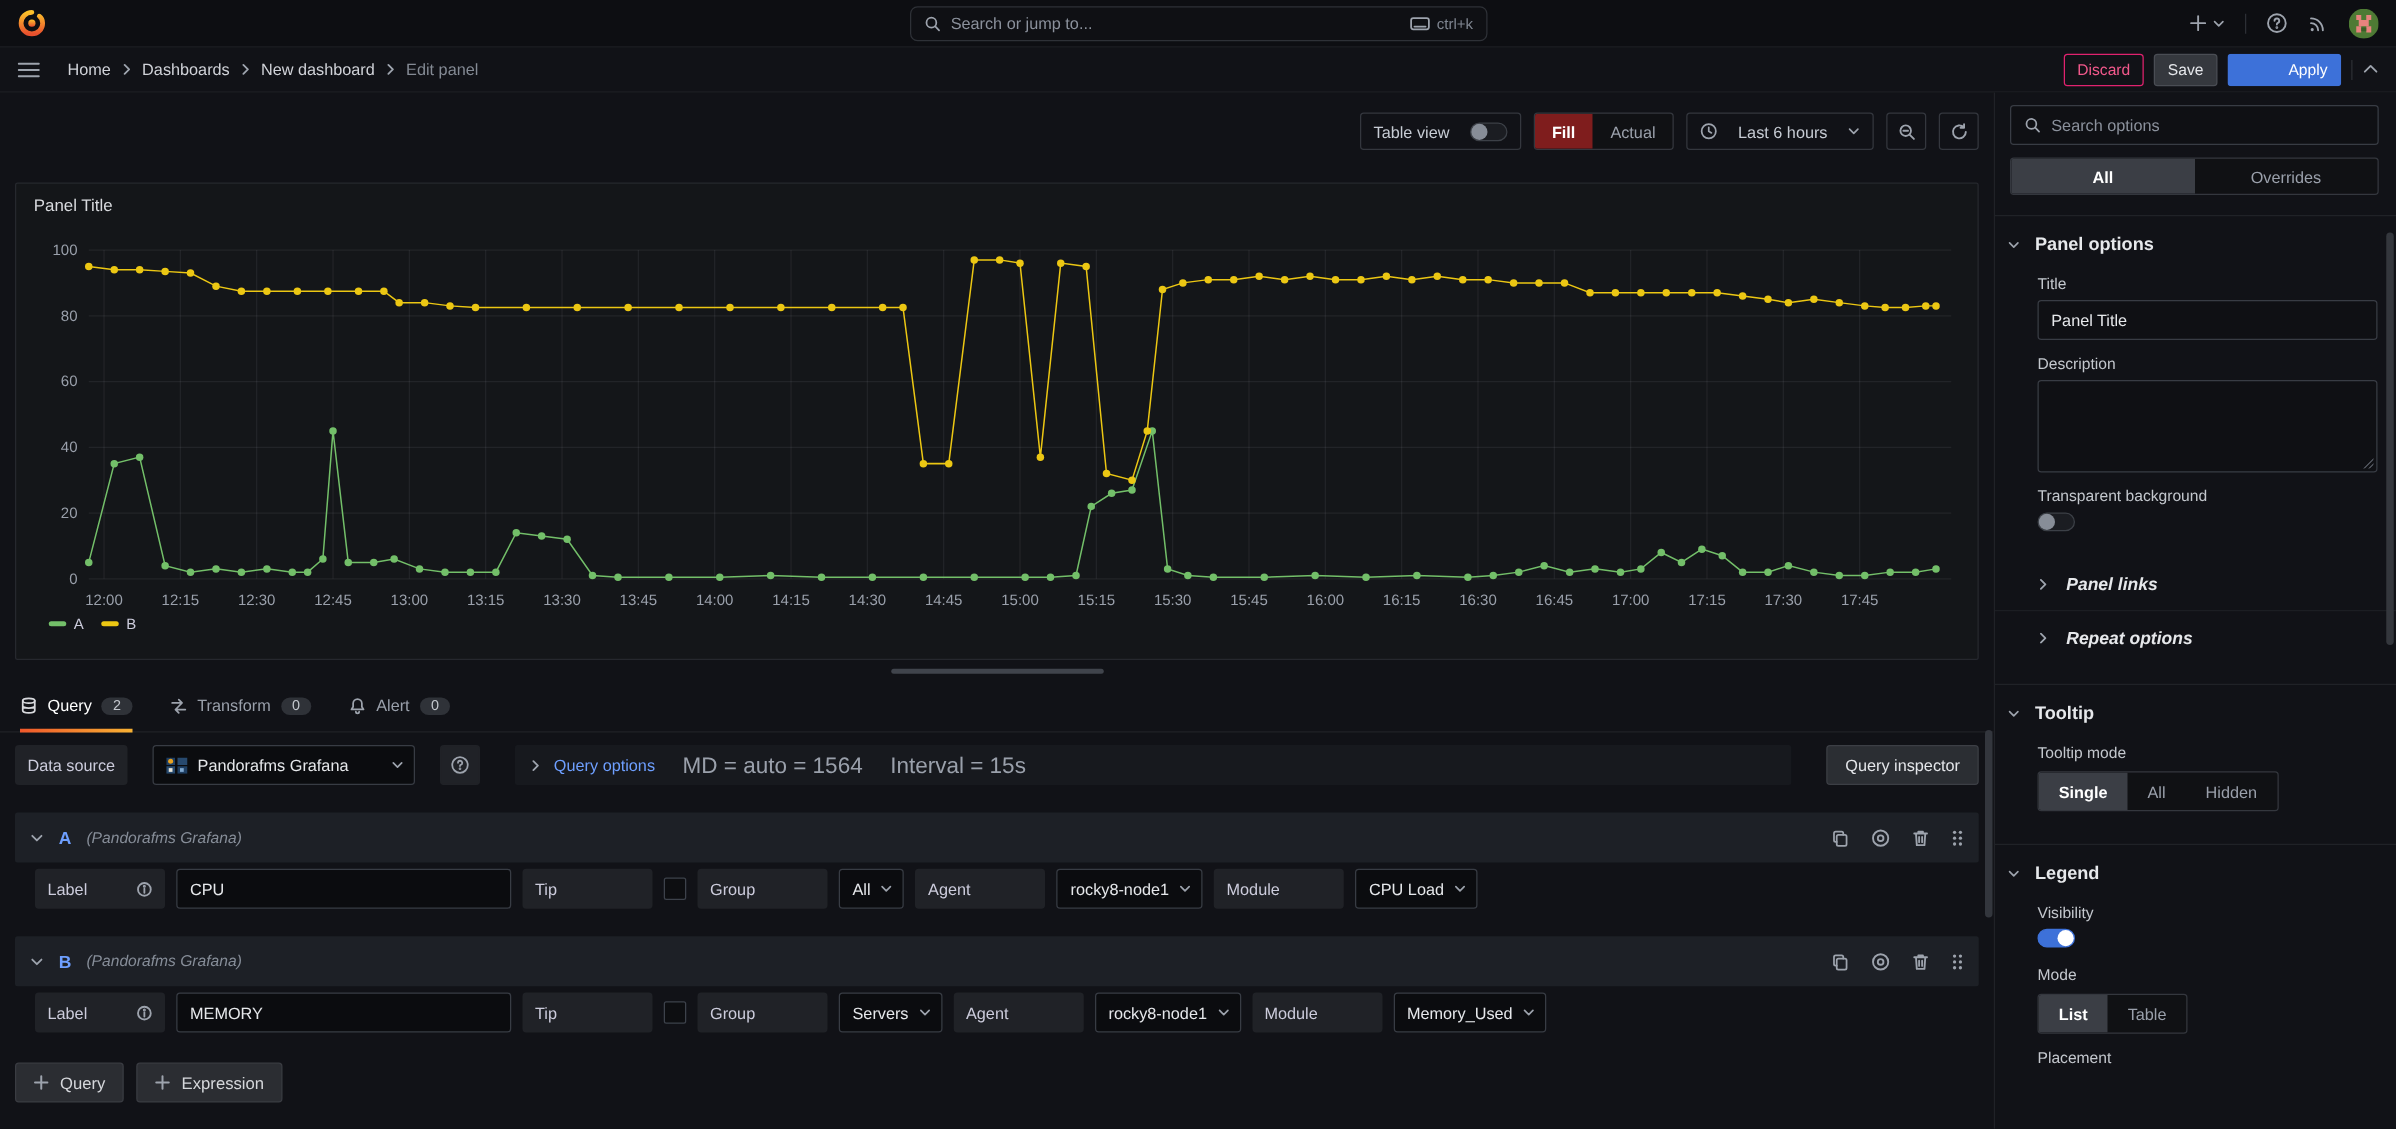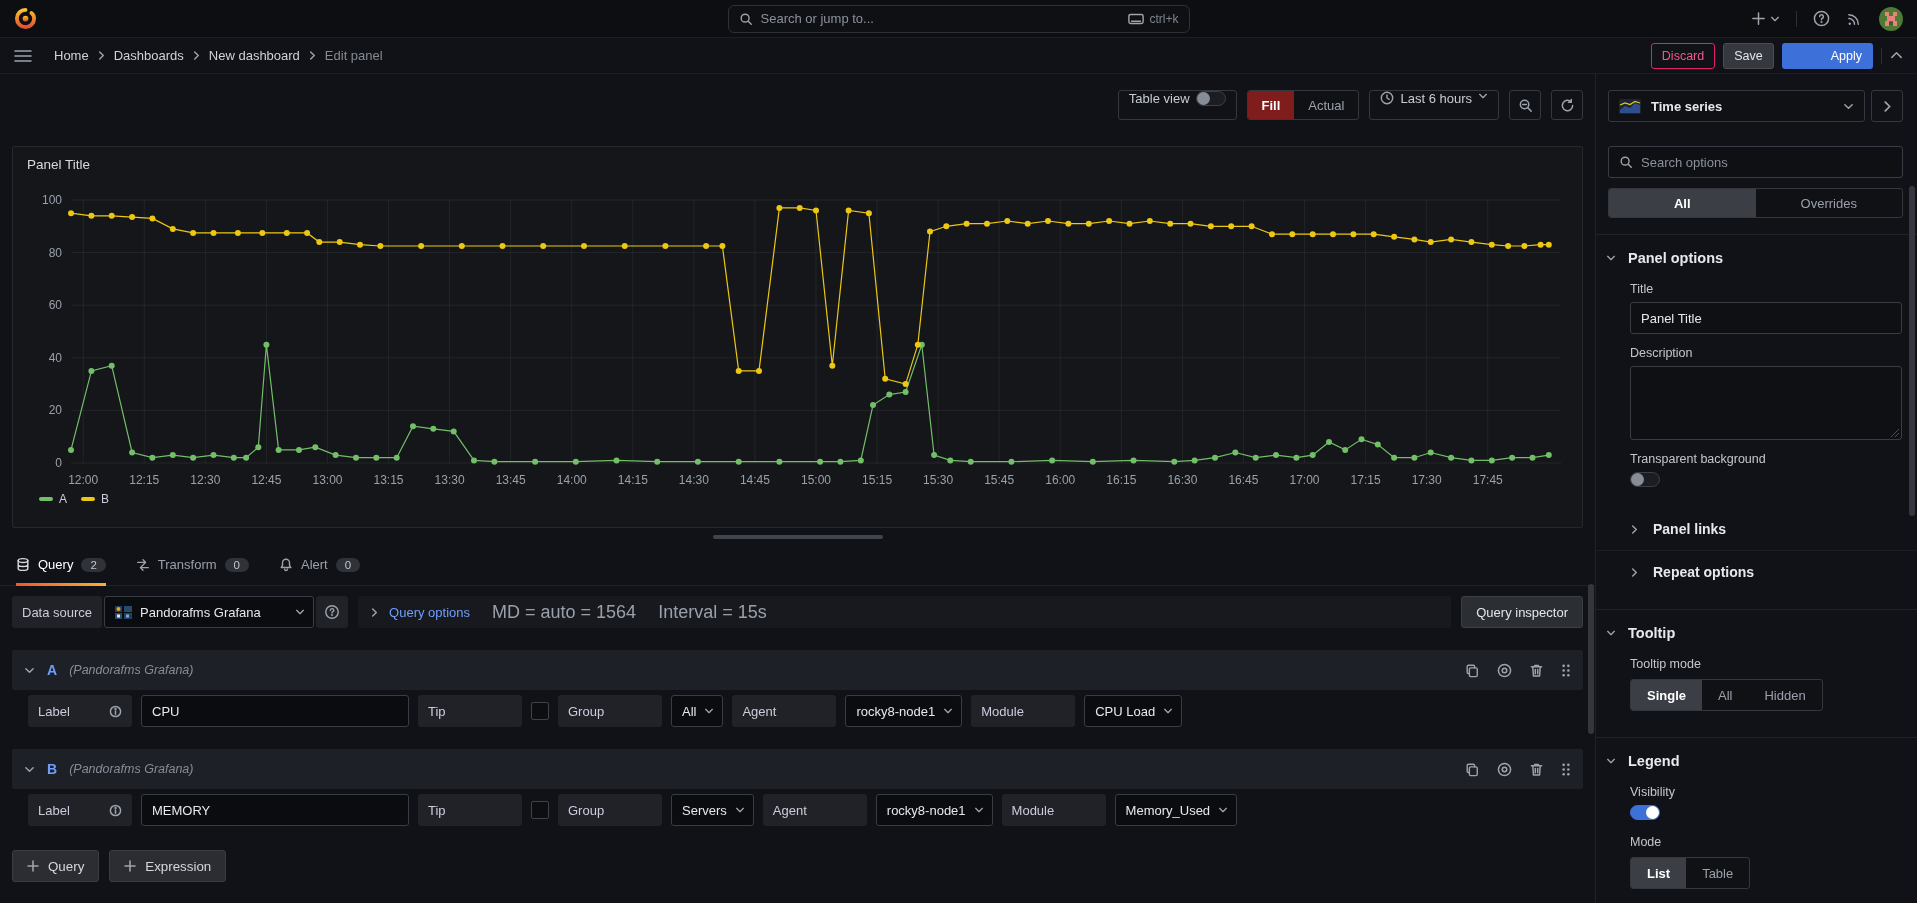--- a/index.html
+++ b/index.html
@@ -39,21 +39,21 @@
   
   .workspace { display:flex; height:829px; }
   .main { flex:1; display:flex; flex-direction:column; position:relative; overflow:hidden; }
   .main-scrollbar { position:absolute; right:1px; top:510px; width:6px; height:150px;
     background:#33363d; border-radius:3px; }
 
   
   .viz-toolbar { display:flex; justify-content:flex-end; align-items:center; gap:10px;
     padding:16px 12px 0 12px; height:46px; }
   .tb-box { height:30px; border:1px solid #34373e; border-radius:3px; display:flex;
-    align-items:flex-start; padding:0 10px; gap:6px; color:#c7ccd4; background:transparent; cursor:pointer; }
+    align-items:center; padding:0 10px; gap:16px; color:#c7ccd4; background:transparent; cursor:pointer; }
   .toggle { width:30px; height:15px; border-radius:8px; background:#1b1d22; border:1px solid #3c4047;
     position:relative; cursor:pointer; }
   .toggle .knob { width:13px; height:13px; border-radius:50%; background:#878d97; position:absolute; top:0; left:0; }
   .toggle.on { background:#3d71d9; border-color:#3d71d9; }
   .toggle.on .knob { background:#fff; left:auto; right:0; }
   .seg { display:inline-flex; background:#101114; border:1px solid #34373e; border-radius:3px;
     overflow:hidden; height:30px; align-items:stretch; }
   .seg > div { padding:0 14px; display:flex; align-items:center; color:#9aa0ab; cursor:pointer; }
   .seg > div.on { background:#7f1d1d; color:#fff; font-weight:700; }
   .sq-btn { width:32px; height:30px; border:1px solid #34373e; border-radius:3px;
@@ -78,21 +78,21 @@
   .count-pill { background:#2f3238; color:#c3c7cd; border-radius:10px; padding:1px 9px; font-size:11.5px; }
 
   
   .editor-body { padding:10px 12px 0 12px; flex:1; }
   .chip { background:#202227; color:#ccccdc; height:32px; display:flex; align-items:center;
     padding:0 10px; border-radius:3px; white-space:nowrap; }
   .dinput { background:#0b0c0f; border:1px solid #383c44; border-radius:3px; height:32px;
     color:#e6e8eb; padding:0 10px; font-size:13px; font-family:inherit; outline:none; }
   .dselect { background:#0b0c0f; border:1px solid #383c44; border-radius:3px; height:32px;
     color:#e6e8eb; padding:0 8px 0 10px; display:flex; align-items:center; gap:8px; cursor:pointer; white-space:nowrap; }
-  .ds-row { display:flex; align-items:center; gap:2px; }
+  .ds-row { display:flex; align-items:center; gap:20px; }
   .options-strip { flex:1; background:#17191e; border-radius:2px; height:32px; display:flex;
     align-items:center; gap:22px; padding:0 12px; margin:0 8px; }
   .link-blue { color:#6e9fff; cursor:pointer; }
   .dim-text { color:#9aa0ab; font-size:18px; }
   .btn-lg { height:32px; font-size:13px; padding:0 14px; }
 
   
   .query-section { margin-top:22px; }
   .q-header { height:40px; background:#1d2026; border-radius:2px; display:flex; align-items:center;
     padding:0 12px; gap:12px; }
@@ -722,38 +722,20 @@
             </svg>
           <span>Expression</span>
         </button>
       </div>
     </div>
   </div>
 
   <div class="sidebar">
     <div class="sb-scrollbar"></div>
 
-    <div class="viz-row">
-      <div class="viz-select">
-        <svg width="22" height="15" viewBox="0 0 22 15">
-          <rect width="22" height="15" rx="2" fill="#1c2633"></rect>
-          <path d="M1 11 L6 7 L11 9 L16 4 L21 6 V14 H1 Z" fill="#3d71d9" opacity="0.55"></path>
-          <path d="M1 6 L6 4 L11 5.5 L16 2.5 L21 4" fill="none" stroke="#ecc713" stroke-width="1.3"></path>
-        </svg>
-        <span class="lbl">Time series</span>
-        <svg class="ico" width="11" height="11" viewBox="0 0 12 12">
-            <path d="M2 4 l4 4 4-4"></path>
-          </svg>
-      </div>
-      <div class="sq-btn" style="height:32px;">
-        <svg class="ico" width="11" height="11" viewBox="0 0 10 10">
-            <path d="M3 1 l4 4 -4 4"></path>
-          </svg>
-      </div>
-    </div>
 
     <div class="sb-search">
       <span>
         <svg class="ico" width="14" height="14" viewBox="0 0 16 16">
             <circle cx="7" cy="7" r="4.5"></circle>
             <path d="M10.5 10.5 L14 14"></path>
           </svg>
       </span>
       <input placeholder="Search options" style="">
     </div>
@@ -772,21 +754,21 @@
       </div>
       <div class="sb-field-label">Title</div>
       <input class="dinput sb-input" style="background: rgb(15, 16, 20);" value="Panel Title">
       <div class="sb-field-label">Description</div>
       <div class="sb-textarea">
           <span class="resize-corner"></span>
         </div>
       <div class="sb-field-label">Transparent background</div>
       <div class="sb-toggle-wrap"><span class="toggle" style="display:inline-block;"><span class="knob"></span></span></div>
 
-      <div style="margin-top:18px;">
+      <div style="margin-top:18px;font-style:italic;">
         <div class="collapse-row">
           <svg class="ico" width="9" height="9" viewBox="0 0 10 10">
               <path d="M3 1 l4 4 -4 4"></path>
             </svg>
           <span>Panel links</span>
         </div>
         <div class="collapse-row" style="border-top:1px solid #1c1e23;">
           <svg class="ico" width="9" height="9" viewBox="0 0 10 10">
               <path d="M3 1 l4 4 -4 4"></path>
             </svg>

